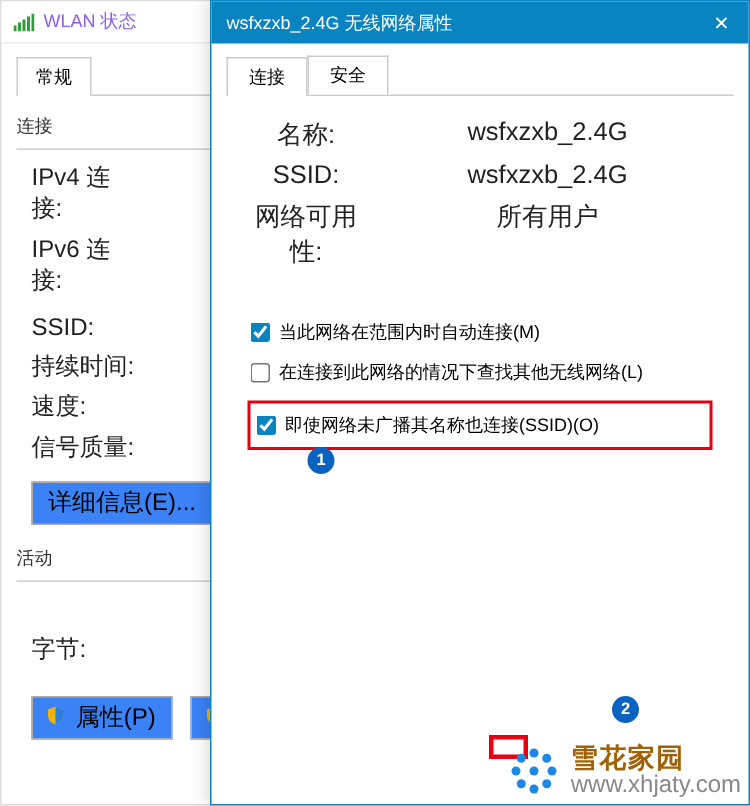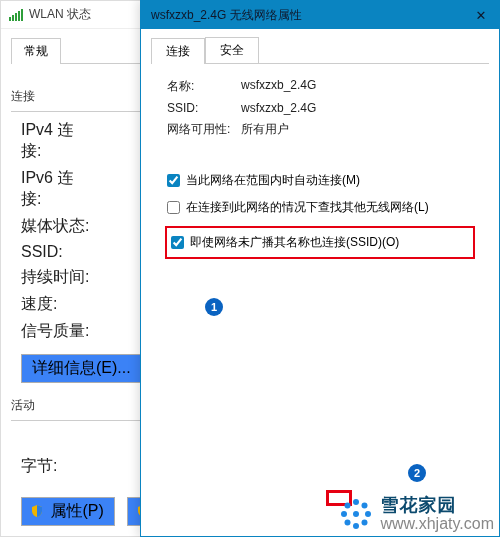--- a/index.html
+++ b/index.html
@@ -3,69 +3,69 @@
 <meta charset="utf-8">
 <style>
 * { box-sizing: border-box; margin: 0; padding: 0; font-family: "Microsoft YaHei", "Segoe UI", sans-serif; }
 body { width: 500px; height: 537px; background: #fff; overflow: hidden; position: relative; font-size: 12px; }
 
 
 .back-window { position: absolute; left: 0; top: 0; width: 240px; height: 537px; border: 1px solid #ddd; background: #fff; }
 .back-titlebar { display: flex; align-items: center; height: 28px; padding: 0 8px; background: #fff; border-bottom: 1px solid #eee; }
 .sig-icon { margin-right: 6px; }
 .sig-icon svg { display: block; }
-.back-title { color: #404040; font-size: 12px; }
+.back-title { color: #8b5cf6; font-size: 12px; }
 
 .back-body { padding: 8px 10px; }
-.tab-row { border-bottom: 1px solid #ccc; margin-bottom: 24px; display: flex; }
+.tab-row { border-bottom: 1px solid #ccc; margin-bottom: 12px; display: flex; }
 .tab { padding: 4px 12px; border: 1px solid #ccc; border-bottom: none; background: #fff; font-size: 12px; }
 .tab.active { position: relative; top: 1px; background: #fff; }
 
 .group-label { color: #333; margin: 4px 0 6px; }
 .group-line { border: none; border-top: 1px solid #ccc; margin: 0 0 8px 0; }
 .kv { display: flex; margin: 6px 0; font-size: 16px; color: #222; }
 .kv .k { width: 80px; padding-left: 10px; }
 .kv .v { flex: 1; }
 
 .btn-row { display: flex; gap: 8px; margin: 12px 0 14px 10px; }
 .winbtn { padding: 3px 10px; border: 1px solid #adadad; background: #3b82f6; font-size: 16px; cursor: pointer; }
 
 .shield { display: inline-block; vertical-align: middle; margin-right: 4px; }
 
 
 .front-window { position: absolute; left: 140px; top: 0; width: 360px; height: 537px; background: #fff; border: 1px solid #0a84c1; box-shadow: -2px 0 10px rgba(0,0,0,0.15); }
-.front-titlebar { height: 28px; background: #0a84c1; color: #0f172a; display: flex; align-items: center; padding: 0 6px 0 10px; font-size: 12px; }
+.front-titlebar { height: 28px; background: #0a84c1; color: #ffffff; display: flex; align-items: center; padding: 0 6px 0 10px; font-size: 12px; }
 .front-titlebar .title { flex: 1; }
 .front-titlebar .close { width: 24px; text-align: center; cursor: pointer; font-size: 13px; }
 
 .front-body { padding: 8px 10px; }
 .ftab-row { display: flex; border-bottom: 1px solid #ccc; margin-bottom: 14px; }
 .ftab { padding: 4px 14px; border: 1px solid #ccc; border-bottom: none; background: #fff; font-size: 12px; margin-right: 0; }
 .ftab.active { position: relative; top: 1px; }
 
-.fkv { display: flex; margin: 6px 0; font-size: 12px; }
+.fkv { display: flex; margin: 6px 0; font-size: 17px; text-align: center; }
 .fkv .k { width: 90px; padding-left: 16px; color: #222; }
 .fkv .v { flex: 1; color: #222; }
 
 .check-row { display: flex; align-items: center; margin: 10px 0 10px 16px; font-size: 12px; }
 .check-row input { margin-right: 6px; accent-color: #0a84c1; }
 
 .highlight-box { border: 2px solid #e60012; padding: 4px 2px; margin: 4px 14px 4px 14px; }
 
 .num-badge { display: inline-flex; align-items: center; justify-content: center; width: 18px; height: 18px; border-radius: 50%; background: #0a63c1; color: #fff; font-size: 11px; font-weight: bold; }
 .badge1 { position: absolute; left: 205px; top: 298px; }
 .badge2 { position: absolute; left: 408px; top: 464px; }
 
 .red-hollow { position: absolute; left: 326px; top: 490px; width: 26px; height: 16px; border: 3px solid #e60012; }
 
 
 .watermark { position: absolute; right: 6px; bottom: 4px; display: flex; align-items: center; gap: 6px; }
 .wm-logo svg { display: block; }
 .wm-text { display: flex; flex-direction: column; line-height: 1.1; }
-.wm-text .big { font-size: 18px; font-weight: bold; color: #0c4a6e; letter-spacing: 1px; }
+.wm-text .big { font-size: 18px; font-weight: bold; color: #a16207; letter-spacing: 1px; }
 .wm-text .small { font-size: 16px; color: #888; }
 </style>
 </head>
 <body>
 
 <div class="back-window">
   <div class="back-titlebar">
     <span class="sig-icon">
       <svg width="14" height="12" viewBox="0 0 14 12">
           <rect x="0" y="8" width="2" height="4" fill="#2e9e3a"></rect>
@@ -86,21 +86,20 @@
     <hr class="group-line">
     <div class="kv">
         <div class="k">IPv4 连接:</div>
         <div class="v"></div>
       </div>
     <div class="kv">
         <div class="k">IPv6 连接:</div>
         <div class="v"></div>
       </div>
     <div class="kv">
-        <div class="k">媒体状态:</div>
         <div class="v"></div>
       </div>
     <div class="kv">
         <div class="k">SSID:</div>
         <div class="v"></div>
       </div>
     <div class="kv">
         <div class="k">持续时间:</div>
         <div class="v"></div>
       </div>

